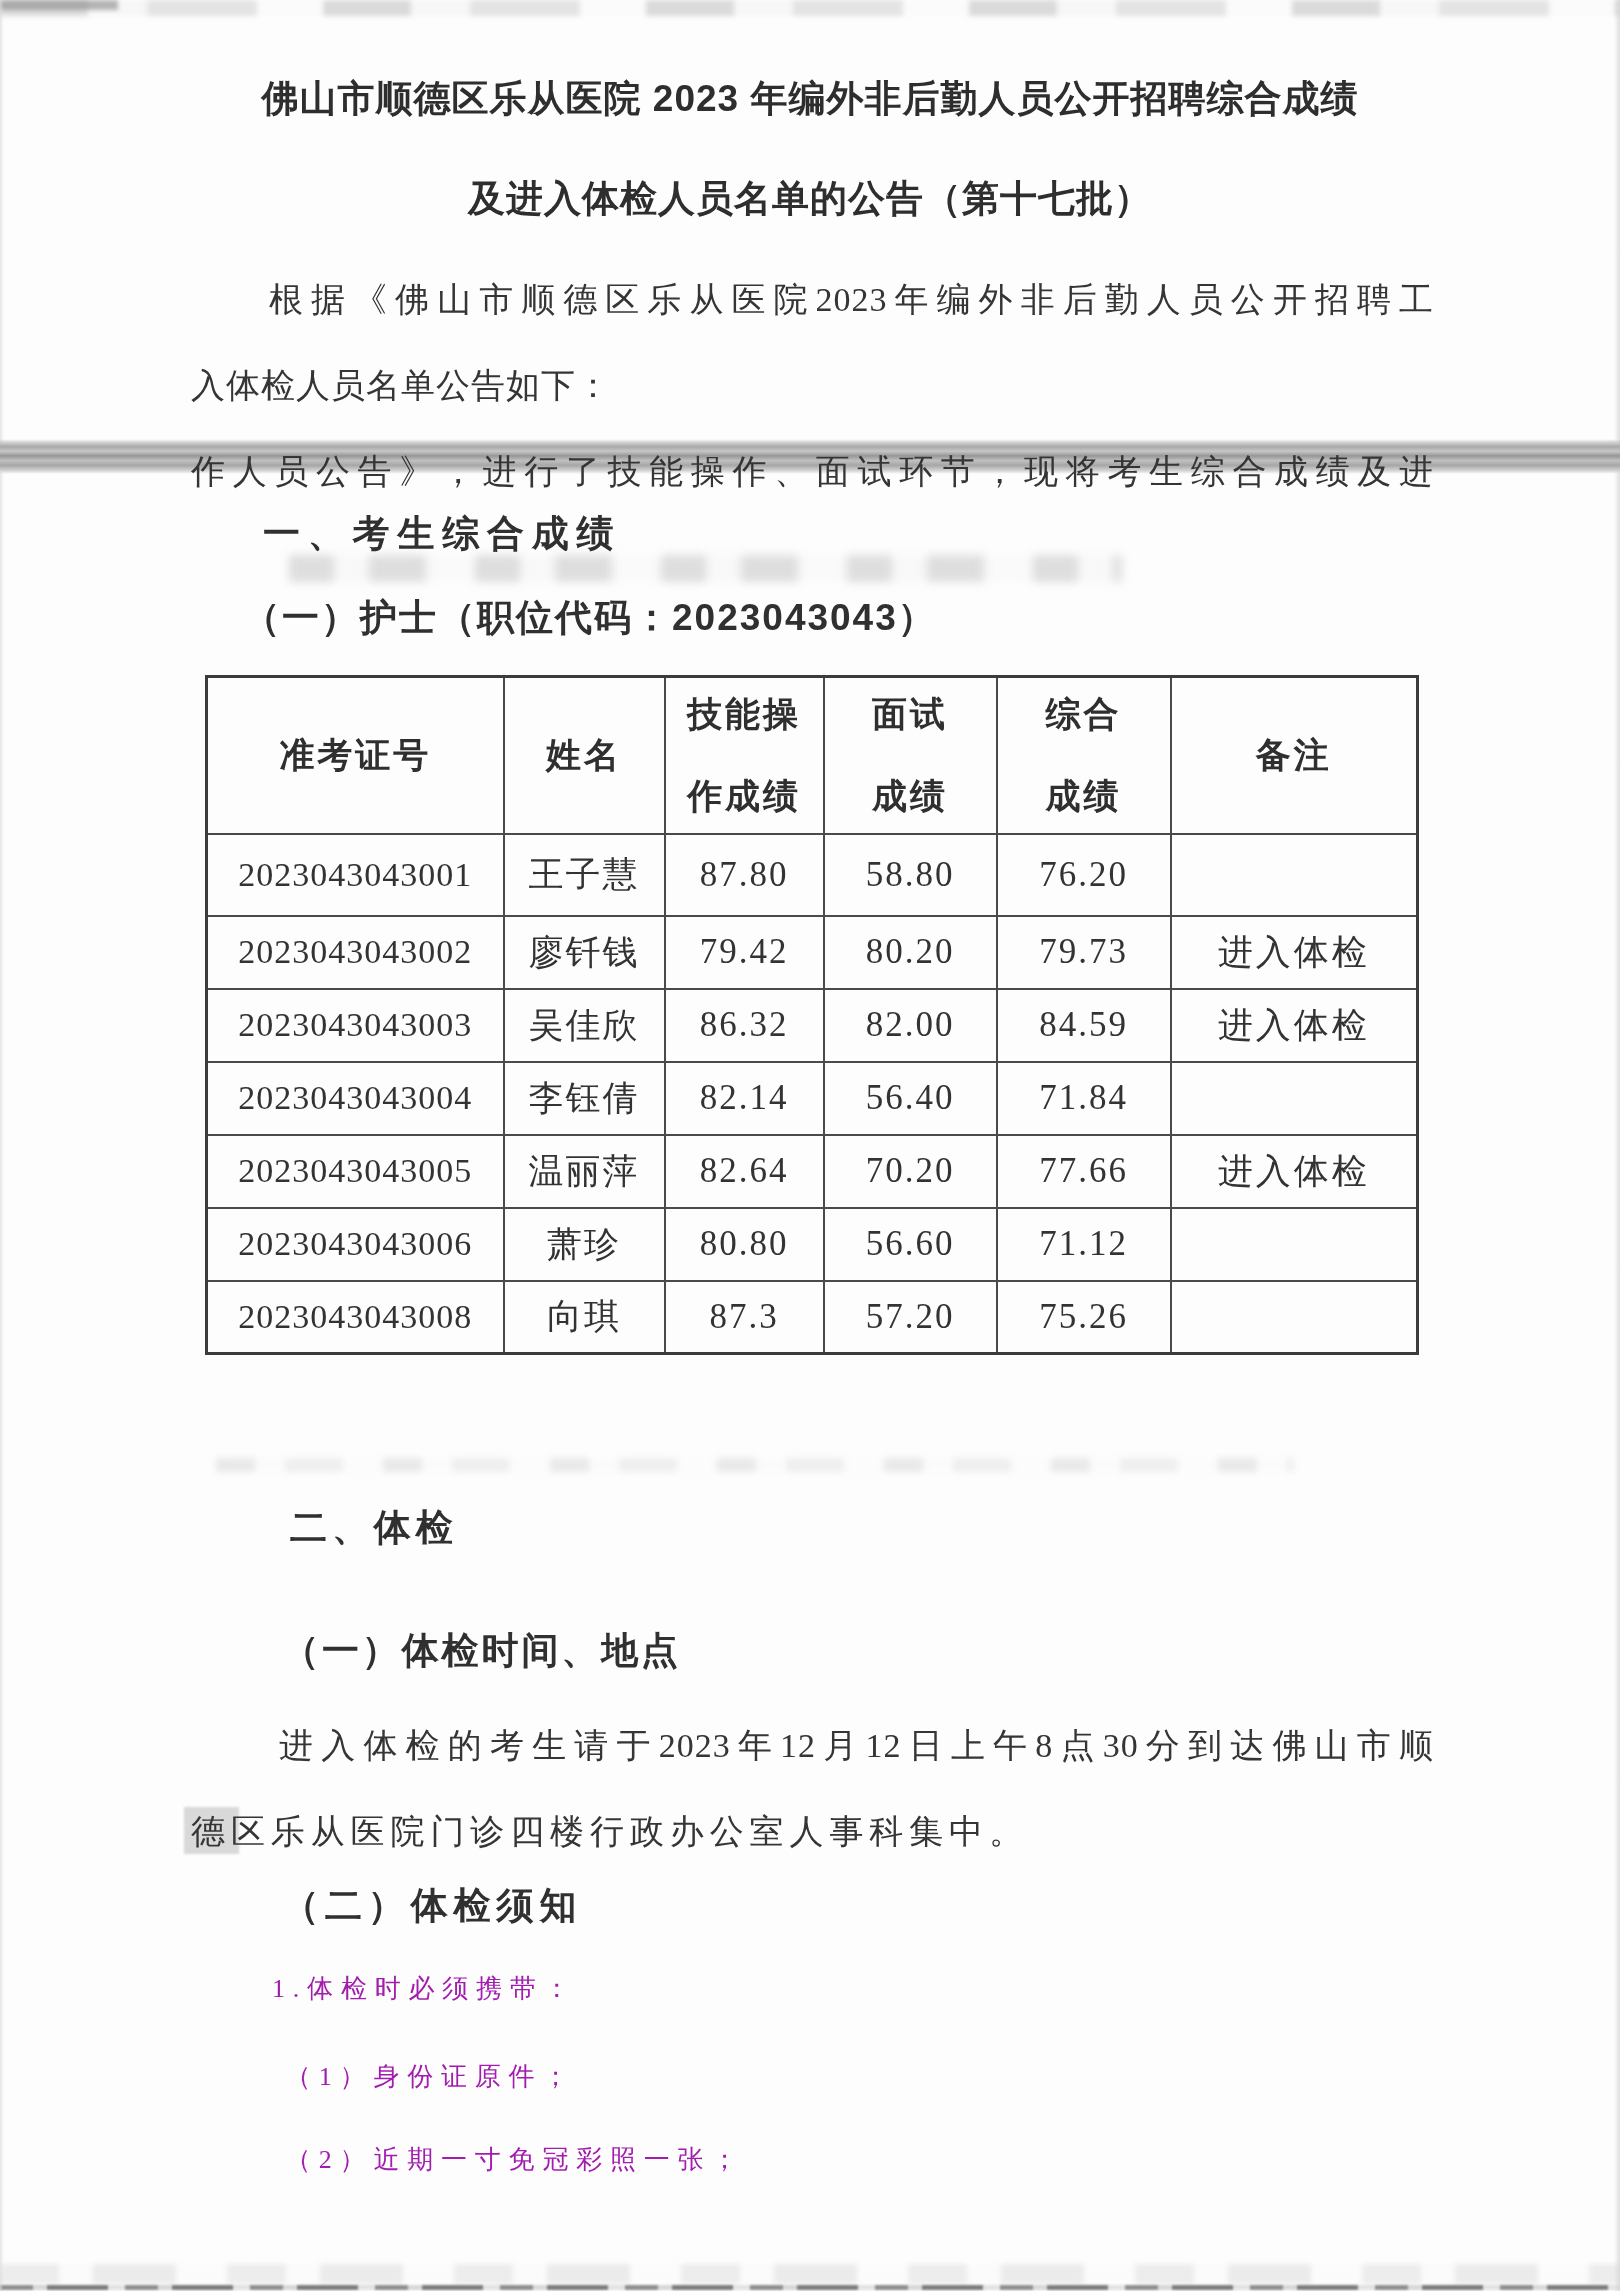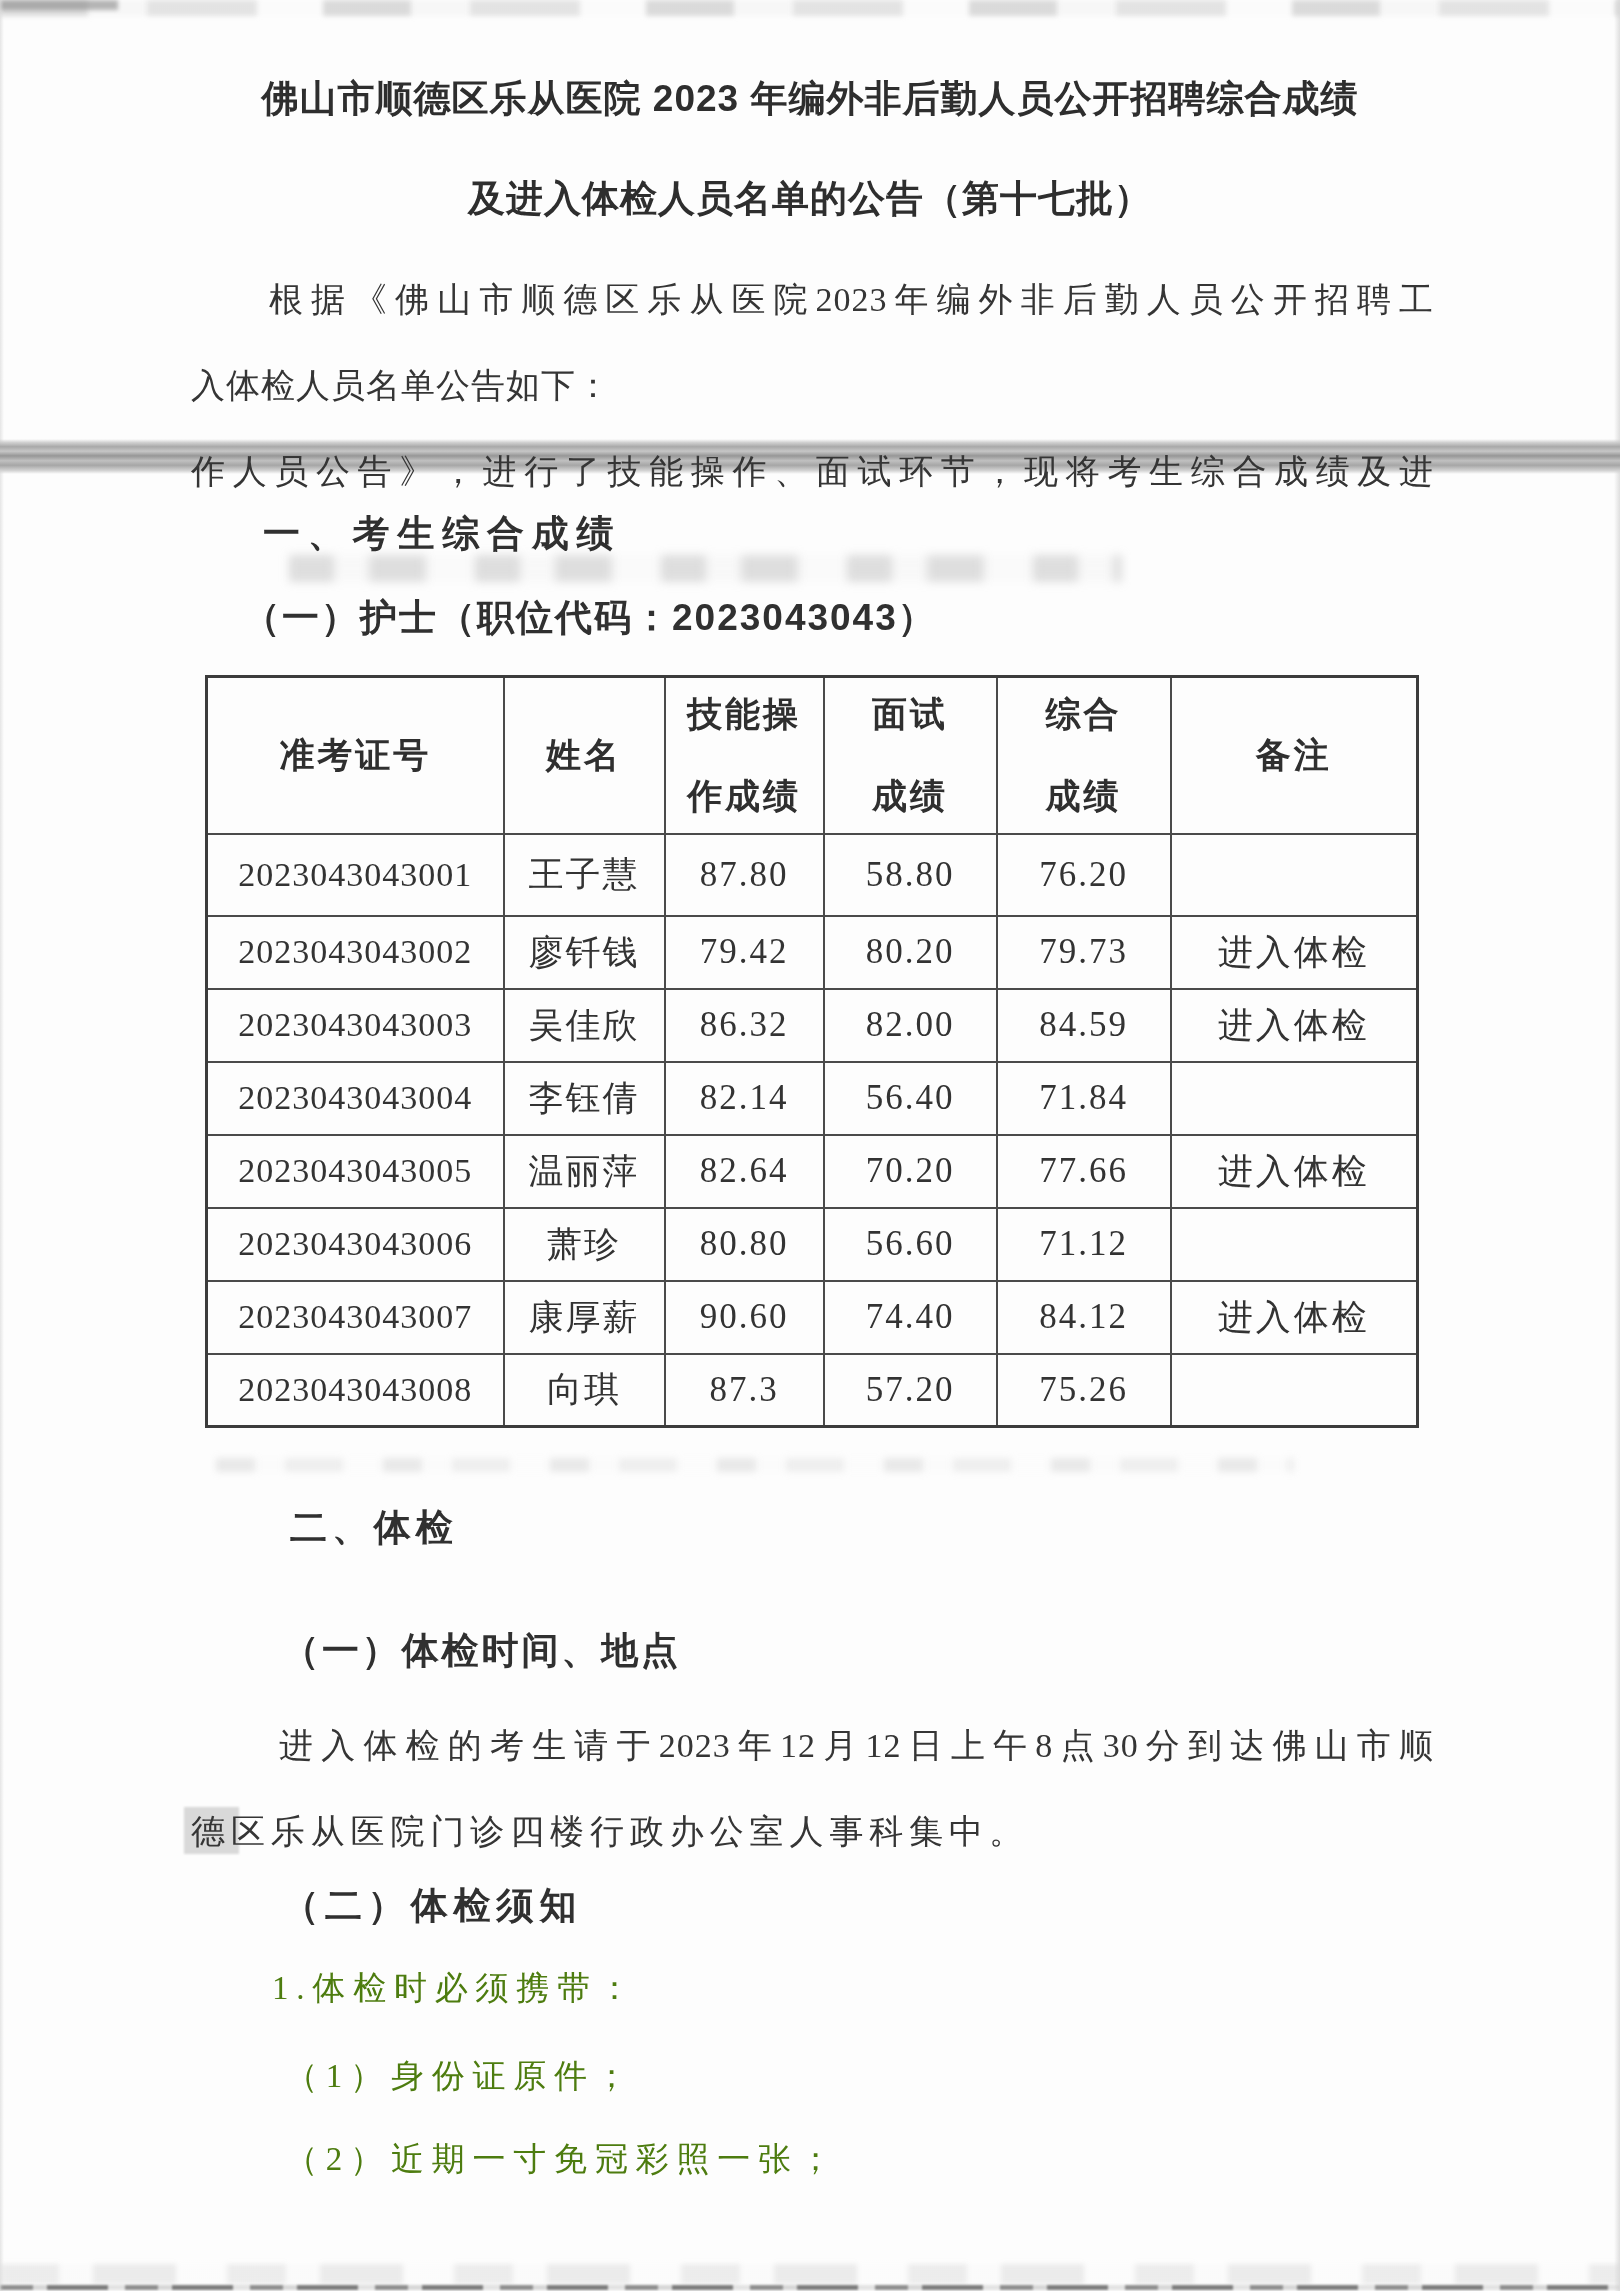--- a/index.html
+++ b/index.html
@@ -72,21 +72,21 @@
   .h-checkup { left:290px; top:1506px; letter-spacing:4.9px; }
   .h-timeplace { left:282px; top:1629px; letter-spacing:2.9px; }
   .h-notice  { left:282px; top:1884px; letter-spacing:5.9px; }
 
   .para2 { position:absolute; left:191px; top:1703px; width:1243px; z-index:2;
     font-size:34px; color:#353535; }
   .para2 .line2 { letter-spacing:5.9px; }
   .para2 .indent2 { padding-left:88px; }
 
   .item { position:absolute; z-index:2; white-space:nowrap;
-    font-size:33px; line-height:41px; color:#4d7c0f; letter-spacing:7.8px;text-align:right; }
+    font-size:26px; line-height:41px; color:#a21caf; letter-spacing:7.8px;text-align:right; }
   .item-bring { left:272px; top:1968px; }
   .item-1 { left:285px; top:2056px; }
   .item-2 { left:285px; top:2139px; }
 
   
   table.score-table { position:absolute; left:205px; top:675px; z-index:2;
     width:1210px; border-collapse:collapse; table-layout:fixed;
     border:3.9px solid #3c3c3c; }
   .score-table th, .score-table td {
     border:2.9px solid #4a4a4a; text-align:center; vertical-align:middle;
@@ -218,28 +218,20 @@
       </tr>
       <tr>
         <td class="exam-no">2023043043006</td>
         <td>萧珍</td>
         <td>80.80</td>
         <td>56.60</td>
         <td>71.12</td>
         <td class="remark"></td>
       </tr>
       <tr>
-        <td class="exam-no">2023043043007</td>
-        <td>康厚薪</td>
-        <td>90.60</td>
-        <td>74.40</td>
-        <td>84.12</td>
-        <td class="remark">进入体检</td>
-      </tr>
-      <tr>
         <td class="exam-no">2023043043008</td>
         <td>向琪</td>
         <td>87.3</td>
         <td>57.20</td>
         <td>75.26</td>
         <td class="remark"></td>
       </tr>
     </tbody>
   </table>
 

